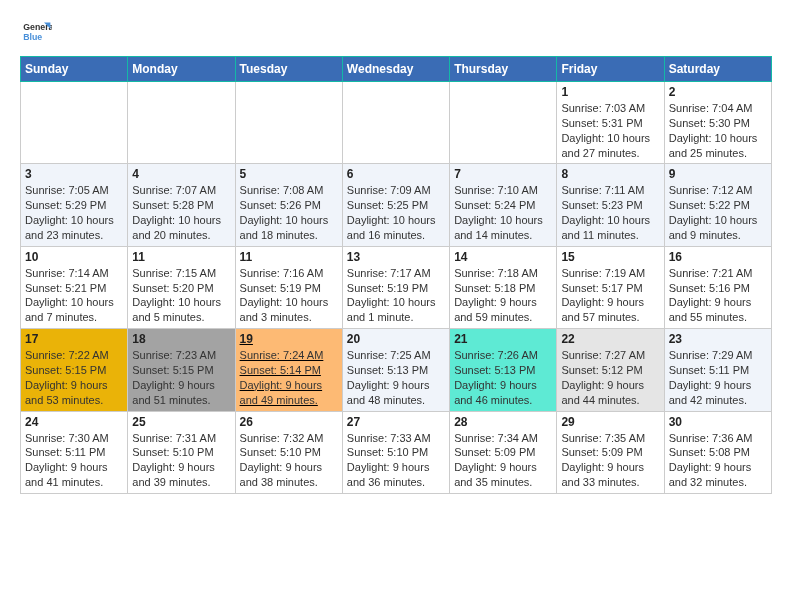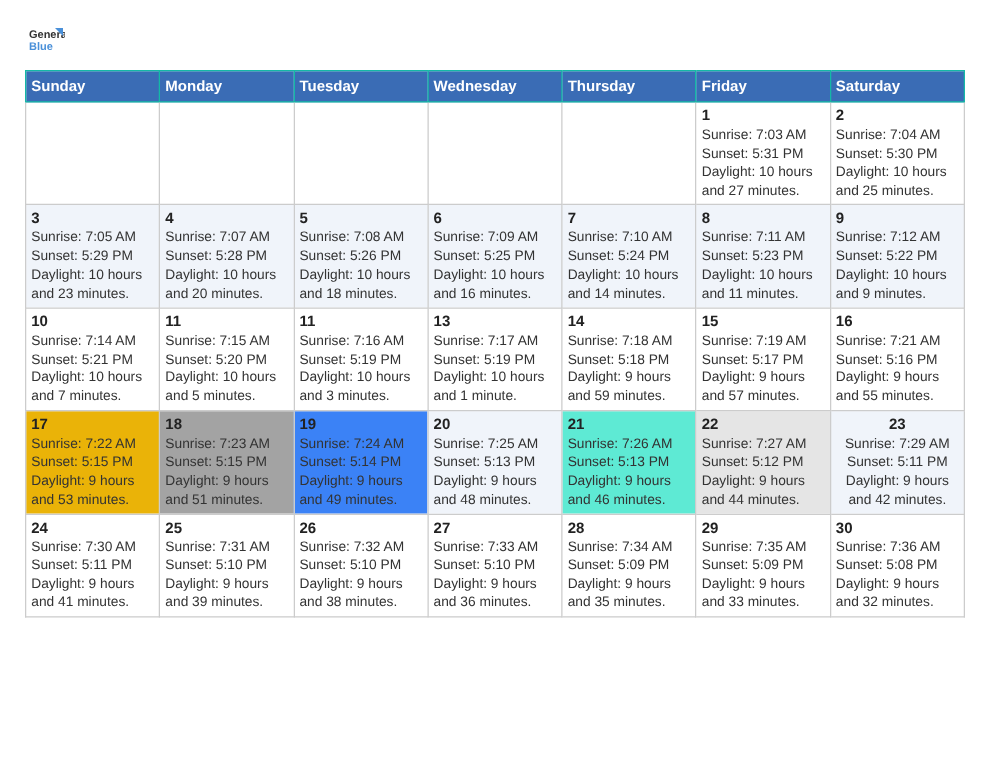--- a/index.html
+++ b/index.html
@@ -201,37 +201,37 @@
         </tr>
         <tr>
           <td style="background: #eab308;">
             <span class="day-num">17</span>
             <div class="day-info">Sunrise: 7:22 AM<br>Sunset: 5:15 PM<br>Daylight: 9 hours and 53 minutes.</div>
           </td>
           <td style="background: #a3a3a3;">
             <span class="day-num">18</span>
             <div class="day-info">Sunrise: 7:23 AM<br>Sunset: 5:15 PM<br>Daylight: 9 hours and 51 minutes.</div>
           </td>
-          <td style="background: #3b82f6;">
+          <td style="background: #fdba74; text-decoration: underline;">
             <span class="day-num">19</span>
             <div class="day-info">Sunrise: 7:24 AM<br>Sunset: 5:14 PM<br>Daylight: 9 hours and 49 minutes.</div>
           </td>
           <td style="background: rgb(240, 244, 250); margin-top: 40px;">
             <span class="day-num">20</span>
             <div class="day-info">Sunrise: 7:25 AM<br>Sunset: 5:13 PM<br>Daylight: 9 hours and 48 minutes.</div>
           </td>
           <td style="background: #5eead4;">
             <span class="day-num">21</span>
             <div class="day-info">Sunrise: 7:26 AM<br>Sunset: 5:13 PM<br>Daylight: 9 hours and 46 minutes.</div>
           </td>
           <td style="background: #e5e5e5;">
             <span class="day-num">22</span>
             <div class="day-info">Sunrise: 7:27 AM<br>Sunset: 5:12 PM<br>Daylight: 9 hours and 44 minutes.</div>
           </td>
-          <td style="background: rgb(240, 244, 250); text-align: center;">
+          <td style="background: rgb(240, 244, 250);">
             <span class="day-num">23</span>
             <div class="day-info">Sunrise: 7:29 AM<br>Sunset: 5:11 PM<br>Daylight: 9 hours and 42 minutes.</div>
           </td>
         </tr>
         <tr>
           <td>
             <span class="day-num">24</span>
             <div class="day-info">Sunrise: 7:30 AM<br>Sunset: 5:11 PM<br>Daylight: 9 hours and 41 minutes.</div>
           </td>
           <td>

